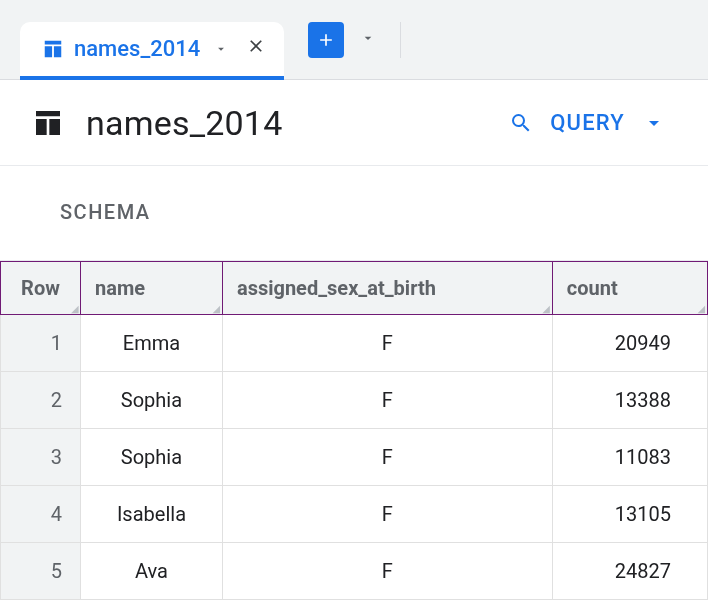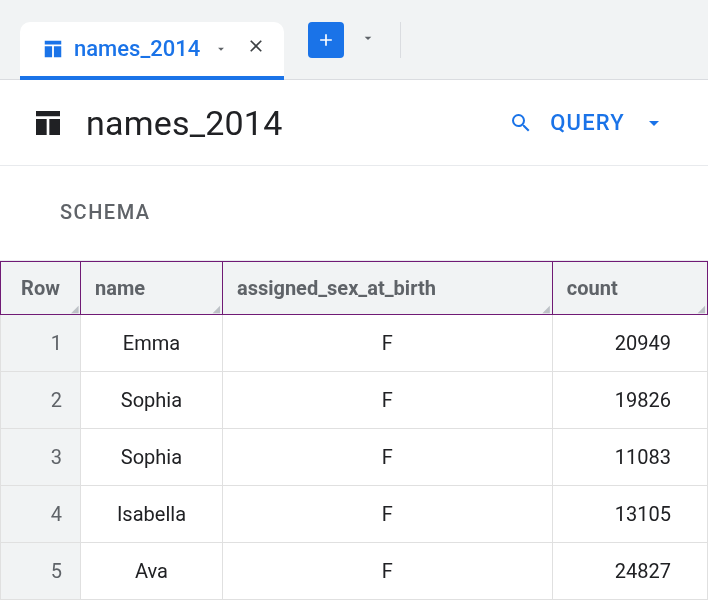--- a/index.html
+++ b/index.html
@@ -231,21 +231,21 @@
       <tr>
         <td class="row-num">1</td>
         <td>Emma</td>
         <td>F</td>
         <td class="count">20949</td>
       </tr>
       <tr>
         <td class="row-num">2</td>
         <td>Sophia</td>
         <td>F</td>
-        <td class="count">19826</td>
+        <td class="count">13388</td>
       </tr>
       <tr>
         <td class="row-num">3</td>
         <td>Sophia</td>
         <td>F</td>
         <td class="count">11083</td>
       </tr>
       <tr>
         <td class="row-num">4</td>
         <td>Isabella</td>

